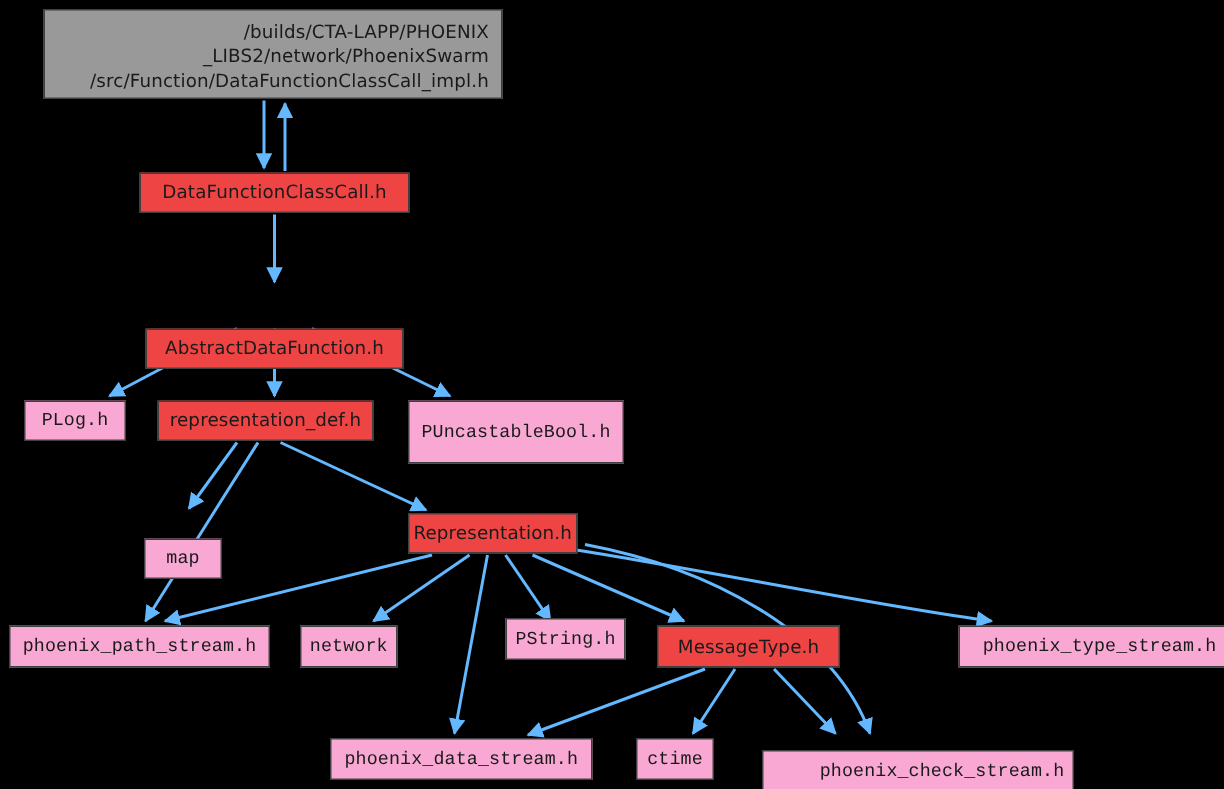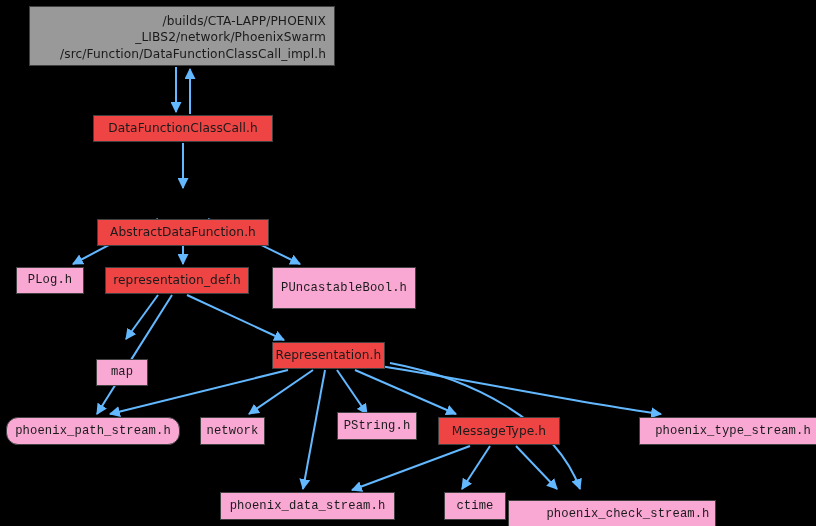--- a/index.html
+++ b/index.html
@@ -90,22 +90,22 @@
       <div class="node fill-root multiline" style="left: 29px; top: 6px; width: 306px; height: 60px;">/builds/CTA-LAPP/PHOENIX
 _LIBS2/network/PhoenixSwarm
 /src/Function/DataFunctionClassCall_impl.h</div>
       <div class="node fill-white" style="left: 93px; top: 115px; width: 180px; height: 27px;">DataFunctionClassCall.h</div>
       <div class="node fill-white" style="left: 97px; top: 191px; width: 172px; height: 27px; margin-top: 28px;">AbstractDataFunction.h</div>
       <div class="node fill-gray" style="left: 16px; top: 267px; width: 68px; height: 27px;">PLog.h</div>
       <div class="node fill-white" style="left: 105px; top: 267px; width: 144px; height: 27px;">representation_def.h</div>
       <div class="node fill-gray" style="left: 272px; top: 267px; width: 144px; height: 42px;">PUncastableBool.h</div>
       <div class="node fill-gray" style="left: 96px; top: 342px; width: 52px; height: 27px; margin-top: 17px;">map</div>
       <div class="node fill-white" style="left: 272px; top: 342px; width: 113px; height: 27px;">Representation.h</div>
-      <div class="node fill-gray" style="left: 6px; top: 417px; width: 174px; height: 28px; border-radius: 12px;">phoenix_path_stream.h</div>
+      <div class="node fill-gray" style="left: 6px; top: 417px; width: 174px; height: 28px;">phoenix_path_stream.h</div>
       <div class="node fill-gray" style="left: 200px; top: 417px; width: 65px; height: 28px;">network</div>
       <div class="node fill-gray" style="left: 337px; top: 412px; width: 80px; height: 28px;">PString.h</div>
       <div class="node fill-white" style="left: 438px; top: 417px; width: 122px; height: 28px;">MessageType.h</div>
       <div class="node fill-gray" style="left: 639px; top: 417px; width: 188px; height: 28px;">phoenix_type_stream.h</div>
       <div class="node fill-gray" style="left: 220px; top: 492px; width: 175px; height: 28px;">phoenix_data_stream.h</div>
-      <div class="node fill-gray" style="left: 444px; top: 492px; width: 62px; height: 28px; text-align: right;">ctime</div>
+      <div class="node fill-gray" style="left: 424px; top: 492px; width: 52px; height: 28px; text-align: right;">ctime</div>
       <div class="node fill-gray" style="left: 508px; top: 500px; width: 208px; height: 28px; padding-left: 32px;">phoenix_check_stream.h</div>
     </div>
 </div>
 
 </body></html>

